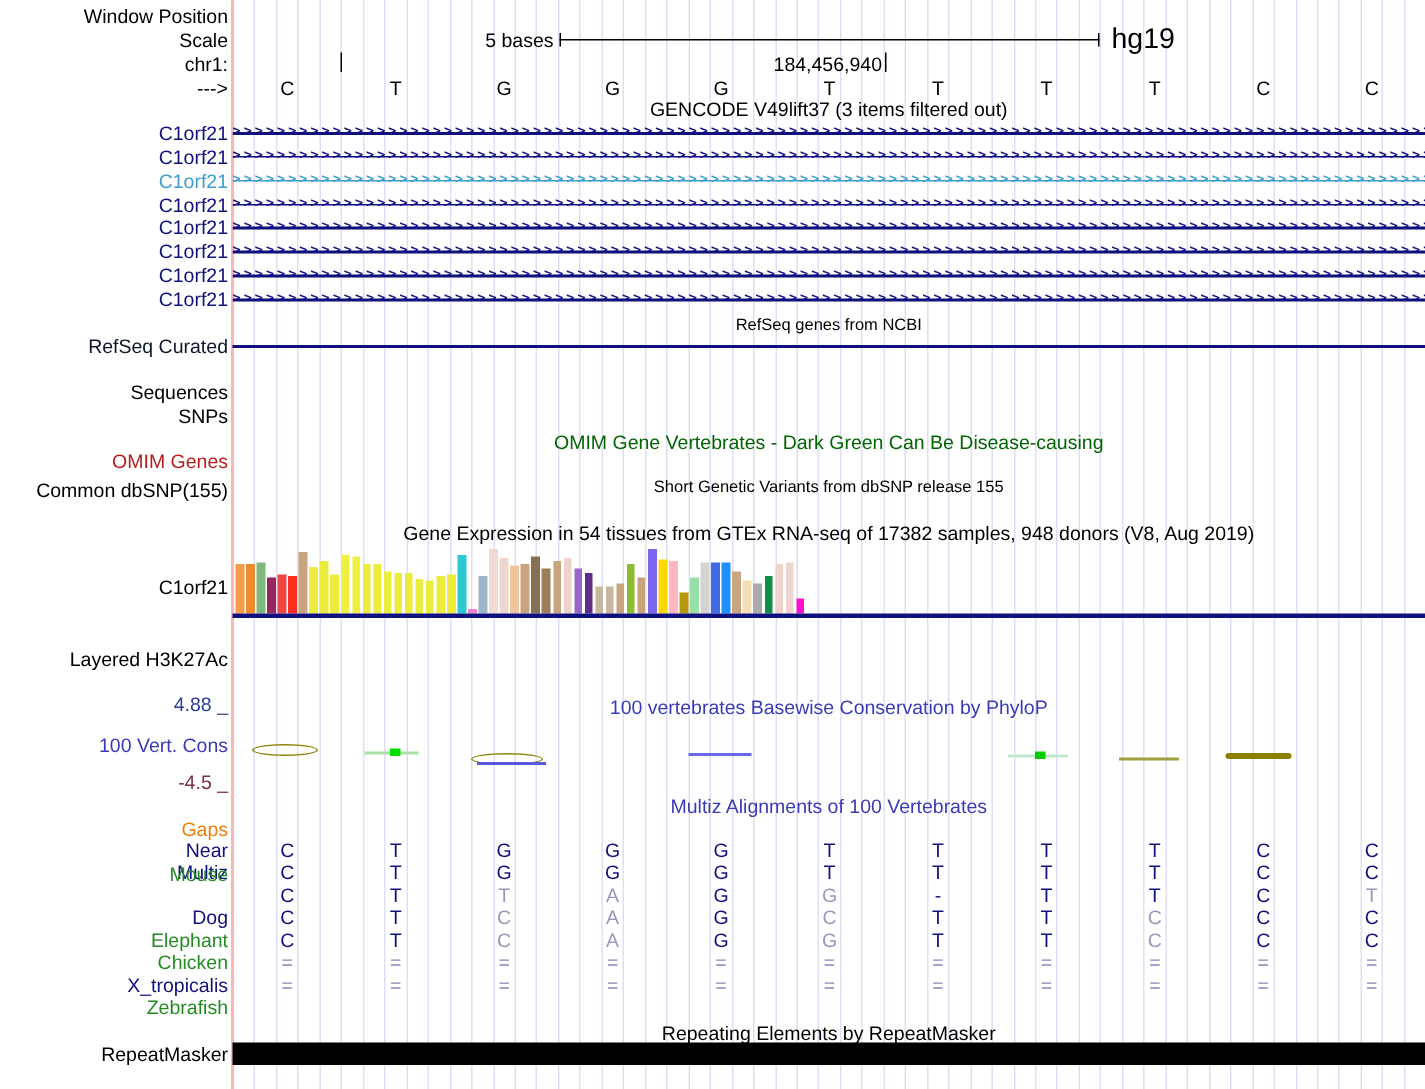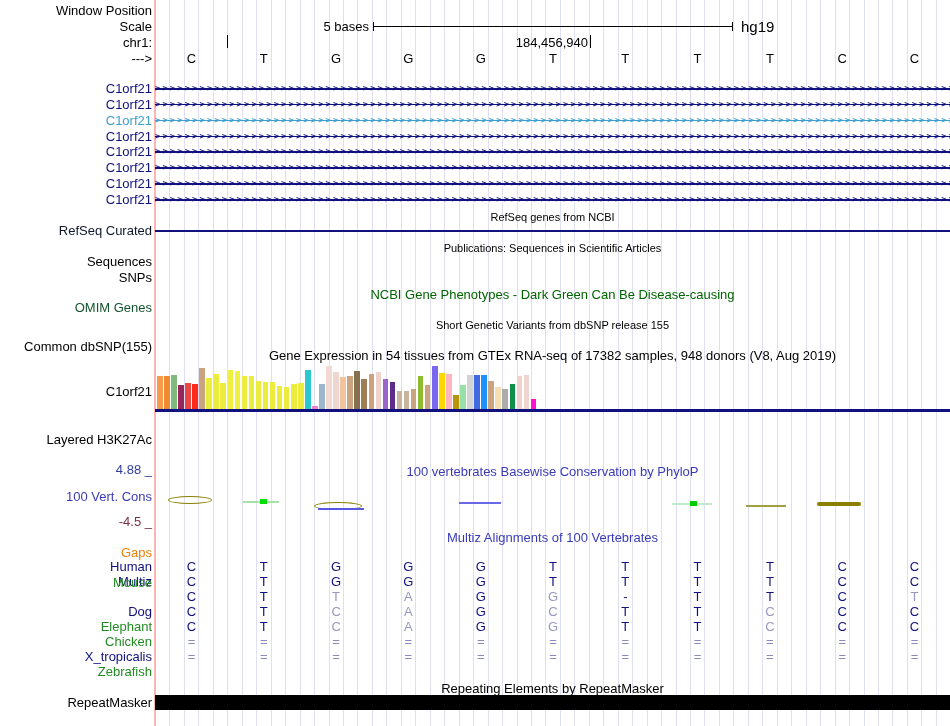--- a/index.html
+++ b/index.html
@@ -88,21 +88,21 @@
     </div>
   <div id="pink-guide"></div>
 
   <div class="lbl" style="top:4px">Window Position</div>
 
   <div class="lbl" style="top:20px">Scale</div>
   <div style="position:absolute;left:269px;top:20px;width:100px;text-align:right;font-size:13px;line-height:13px;z-index:3">5 bases</div>
   <div class="hline" style="left:373px;top:26px;width:360px;height:1px;background:#000"></div>
   <div class="tick" style="left:373px;top:22px;height:9px"></div>
   <div class="tick" style="left:732px;top:22px;height:9px"></div>
-  <div style="position:absolute;left:741px;top:20px;font-size:15px;line-height:13px;z-index:3">hg19</div>
+  <div style="position:absolute;left:741px;top:20px;font-size:19px;line-height:13px;z-index:3">hg19</div>
 
   <div class="lbl" style="top:36px">chr1:</div>
   <div class="tick" style="left:227px;top:35px"></div>
   <div style="position:absolute;left:488px;top:36px;width:100px;text-align:right;font-size:13px;line-height:13px;z-index:3">184,456,940</div>
   <div class="tick" style="left:590px;top:35px"></div>
 
   <div class="lbl" style="top:52px">---&gt;</div>
   <div id="base-row">
       <div class="base-letter" style="left: 155px; top: 52px;">C</div>
       <div class="base-letter" style="left: 227.3px; top: 52px;">T</div>
@@ -110,20 +110,21 @@
       <div class="base-letter" style="left: 371.9px; top: 52px;">G</div>
       <div class="base-letter" style="left: 444.2px; top: 52px;">G</div>
       <div class="base-letter" style="left: 516.5px; top: 52px;">T</div>
       <div class="base-letter" style="left: 588.8px; top: 52px;">T</div>
       <div class="base-letter" style="left: 661.1px; top: 52px;">T</div>
       <div class="base-letter" style="left: 733.4px; top: 52px;">T</div>
       <div class="base-letter" style="left: 805.7px; top: 52px;">C</div>
       <div class="base-letter" style="left: 878px; top: 52px;">C</div>
     </div>
 
+  <div class="title" style="top:66px">GENCODE V49lift37 (3 items filtered out)</div>
   <div id="gene-rows">
       <div class="lbl" style="top: 82px; color: rgb(16, 16, 126);">C1orf21</div>
       <div class="arrow-row" style="top: 82px;">
         <div class="aline" style="background: rgb(16, 16, 126);"></div>
         <div class="chev" style="color: rgb(16, 16, 126);">&gt;&gt;&gt;&gt;&gt;&gt;&gt;&gt;&gt;&gt;&gt;&gt;&gt;&gt;&gt;&gt;&gt;&gt;&gt;&gt;&gt;&gt;&gt;&gt;&gt;&gt;&gt;&gt;&gt;&gt;&gt;&gt;&gt;&gt;&gt;&gt;&gt;&gt;&gt;&gt;&gt;&gt;&gt;&gt;&gt;&gt;&gt;&gt;&gt;&gt;&gt;&gt;&gt;&gt;&gt;&gt;&gt;&gt;&gt;&gt;&gt;&gt;&gt;&gt;&gt;&gt;&gt;&gt;&gt;&gt;&gt;&gt;&gt;&gt;&gt;&gt;&gt;&gt;&gt;&gt;&gt;&gt;&gt;&gt;&gt;&gt;&gt;&gt;&gt;&gt;&gt;&gt;&gt;&gt;&gt;&gt;&gt;&gt;&gt;&gt;&gt;&gt;&gt;&gt;&gt;&gt;&gt;&gt;&gt;&gt;</div>
       </div>
       <div class="lbl" style="top: 97.86px; color: rgb(16, 16, 126);">C1orf21</div>
       <div class="arrow-row" style="top: 97.86px;">
         <div class="aline" style="background: rgb(16, 16, 126);"></div>
         <div class="chev" style="color: rgb(16, 16, 126);">&gt;&gt;&gt;&gt;&gt;&gt;&gt;&gt;&gt;&gt;&gt;&gt;&gt;&gt;&gt;&gt;&gt;&gt;&gt;&gt;&gt;&gt;&gt;&gt;&gt;&gt;&gt;&gt;&gt;&gt;&gt;&gt;&gt;&gt;&gt;&gt;&gt;&gt;&gt;&gt;&gt;&gt;&gt;&gt;&gt;&gt;&gt;&gt;&gt;&gt;&gt;&gt;&gt;&gt;&gt;&gt;&gt;&gt;&gt;&gt;&gt;&gt;&gt;&gt;&gt;&gt;&gt;&gt;&gt;&gt;&gt;&gt;&gt;&gt;&gt;&gt;&gt;&gt;&gt;&gt;&gt;&gt;&gt;&gt;&gt;&gt;&gt;&gt;&gt;&gt;&gt;&gt;&gt;&gt;&gt;&gt;&gt;&gt;&gt;&gt;&gt;&gt;&gt;&gt;&gt;&gt;&gt;&gt;&gt;&gt;</div>
@@ -157,29 +158,28 @@
       <div class="arrow-row" style="top: 193.02px;">
         <div class="aline" style="background: rgb(16, 16, 126);"></div>
         <div class="chev" style="color: rgb(16, 16, 126);">&gt;&gt;&gt;&gt;&gt;&gt;&gt;&gt;&gt;&gt;&gt;&gt;&gt;&gt;&gt;&gt;&gt;&gt;&gt;&gt;&gt;&gt;&gt;&gt;&gt;&gt;&gt;&gt;&gt;&gt;&gt;&gt;&gt;&gt;&gt;&gt;&gt;&gt;&gt;&gt;&gt;&gt;&gt;&gt;&gt;&gt;&gt;&gt;&gt;&gt;&gt;&gt;&gt;&gt;&gt;&gt;&gt;&gt;&gt;&gt;&gt;&gt;&gt;&gt;&gt;&gt;&gt;&gt;&gt;&gt;&gt;&gt;&gt;&gt;&gt;&gt;&gt;&gt;&gt;&gt;&gt;&gt;&gt;&gt;&gt;&gt;&gt;&gt;&gt;&gt;&gt;&gt;&gt;&gt;&gt;&gt;&gt;&gt;&gt;&gt;&gt;&gt;&gt;&gt;&gt;&gt;&gt;&gt;&gt;&gt;</div>
       </div>
     </div>
 
   <div class="title t11" style="top:211px">RefSeq genes from NCBI</div>
   <div class="lbl" style="top:224px;color:#0f172a">RefSeq Curated</div>
   <div class="hline" style="left:155px;top:230px;width:795px;height:2px;background:#10107E"></div>
 
-  <div class="title t11" style="top:242px">Publications: Sequences in Scientific Articles</div>
   <div class="lbl" style="top:255px">Sequences</div>
   <div class="lbl" style="top:271px">SNPs</div>
 
-  <div class="title" style="top:288px;color:#006400">NCBI Gene Phenotypes - Dark Green Can Be Disease-causing</div>
-  <div class="lbl" style="top:301px;color:#14532d">OMIM Genes</div>
+  <div class="title" style="top:288px;color:#006400">OMIM Gene Vertebrates - Dark Green Can Be Disease-causing</div>
+  <div class="lbl" style="top:301px;color:#b91c1c">OMIM Genes</div>
 
   <div class="title t11" style="top:319px">Short Genetic Variants from dbSNP release 155</div>
-  <div class="lbl" style="top:340px">Common dbSNP(155)</div>
+  <div class="lbl" style="top:320px">Common dbSNP(155)</div>
 
   <div class="title" style="top:349px">Gene Expression in 54 tissues from GTEx RNA-seq of 17382 samples, 948 donors (V8, Aug 2019)</div>
   <div class="lbl" style="top:385px">C1orf21</div>
   <div id="gtex-bars">
       <div class="gtex-bar" style="left: 157px; top: 376px; height: 33px; background: rgb(245, 155, 74);"></div>
       <div class="gtex-bar" style="left: 164.05px; top: 376px; height: 33px; background: rgb(237, 138, 50);"></div>
       <div class="gtex-bar" style="left: 171.1px; top: 375px; height: 34px; background: rgb(127, 185, 126);"></div>
       <div class="gtex-bar" style="left: 178.15px; top: 385px; height: 24px; background: rgb(151, 39, 90);"></div>
       <div class="gtex-bar" style="left: 185.2px; top: 383px; height: 26px; background: rgb(238, 71, 67);"></div>
       <div class="gtex-bar" style="left: 192.25px; top: 384px; height: 25px; background: rgb(251, 43, 30);"></div>
@@ -258,21 +258,21 @@
         <div style="position: absolute; left: 0px; top: 2px; width: 100%; height: 2px; background: rgb(192, 234, 208);"></div>
         <div style="position: absolute; left: 46%; top: 0px; width: 7px; height: 5px; background: rgb(0, 204, 0);"></div>
       </div>
       <div class="cons-mark" style="left: 746px; top: 505px; width: 40px; height: 2px; background: rgb(160, 160, 64);"></div>
       <div class="cons-mark" style="left: 817px; top: 502px; width: 44px; height: 4px; background: rgb(139, 128, 0); border-radius: 2px;"></div>
     </div>
 
   <div class="title" style="top:531px;color:#3A3AB8">Multiz Alignments of 100 Vertebrates</div>
   <div id="multiz-rows">
       <div class="lbl" style="top: 546px; color: rgb(232, 130, 12);">Gaps</div>
-      <div class="lbl" style="top: 560px; color: rgb(16, 16, 126);">Human</div>
+      <div class="lbl" style="top: 560px; color: rgb(16, 16, 126);">Near</div>
       <div class="aln-cell" style="left: 155px; top: 560px; color: rgb(16, 16, 126);">C</div>
       <div class="aln-cell" style="left: 227.3px; top: 560px; color: rgb(16, 16, 126);">T</div>
       <div class="aln-cell" style="left: 299.6px; top: 560px; color: rgb(16, 16, 126);">G</div>
       <div class="aln-cell" style="left: 371.9px; top: 560px; color: rgb(16, 16, 126);">G</div>
       <div class="aln-cell" style="left: 444.2px; top: 560px; color: rgb(16, 16, 126);">G</div>
       <div class="aln-cell" style="left: 516.5px; top: 560px; color: rgb(16, 16, 126);">T</div>
       <div class="aln-cell" style="left: 588.8px; top: 560px; color: rgb(16, 16, 126);">T</div>
       <div class="aln-cell" style="left: 661.1px; top: 560px; color: rgb(16, 16, 126);">T</div>
       <div class="aln-cell" style="left: 733.4px; top: 560px; color: rgb(16, 16, 126);">T</div>
       <div class="aln-cell" style="left: 805.7px; top: 560px; color: rgb(16, 16, 126);">C</div>

